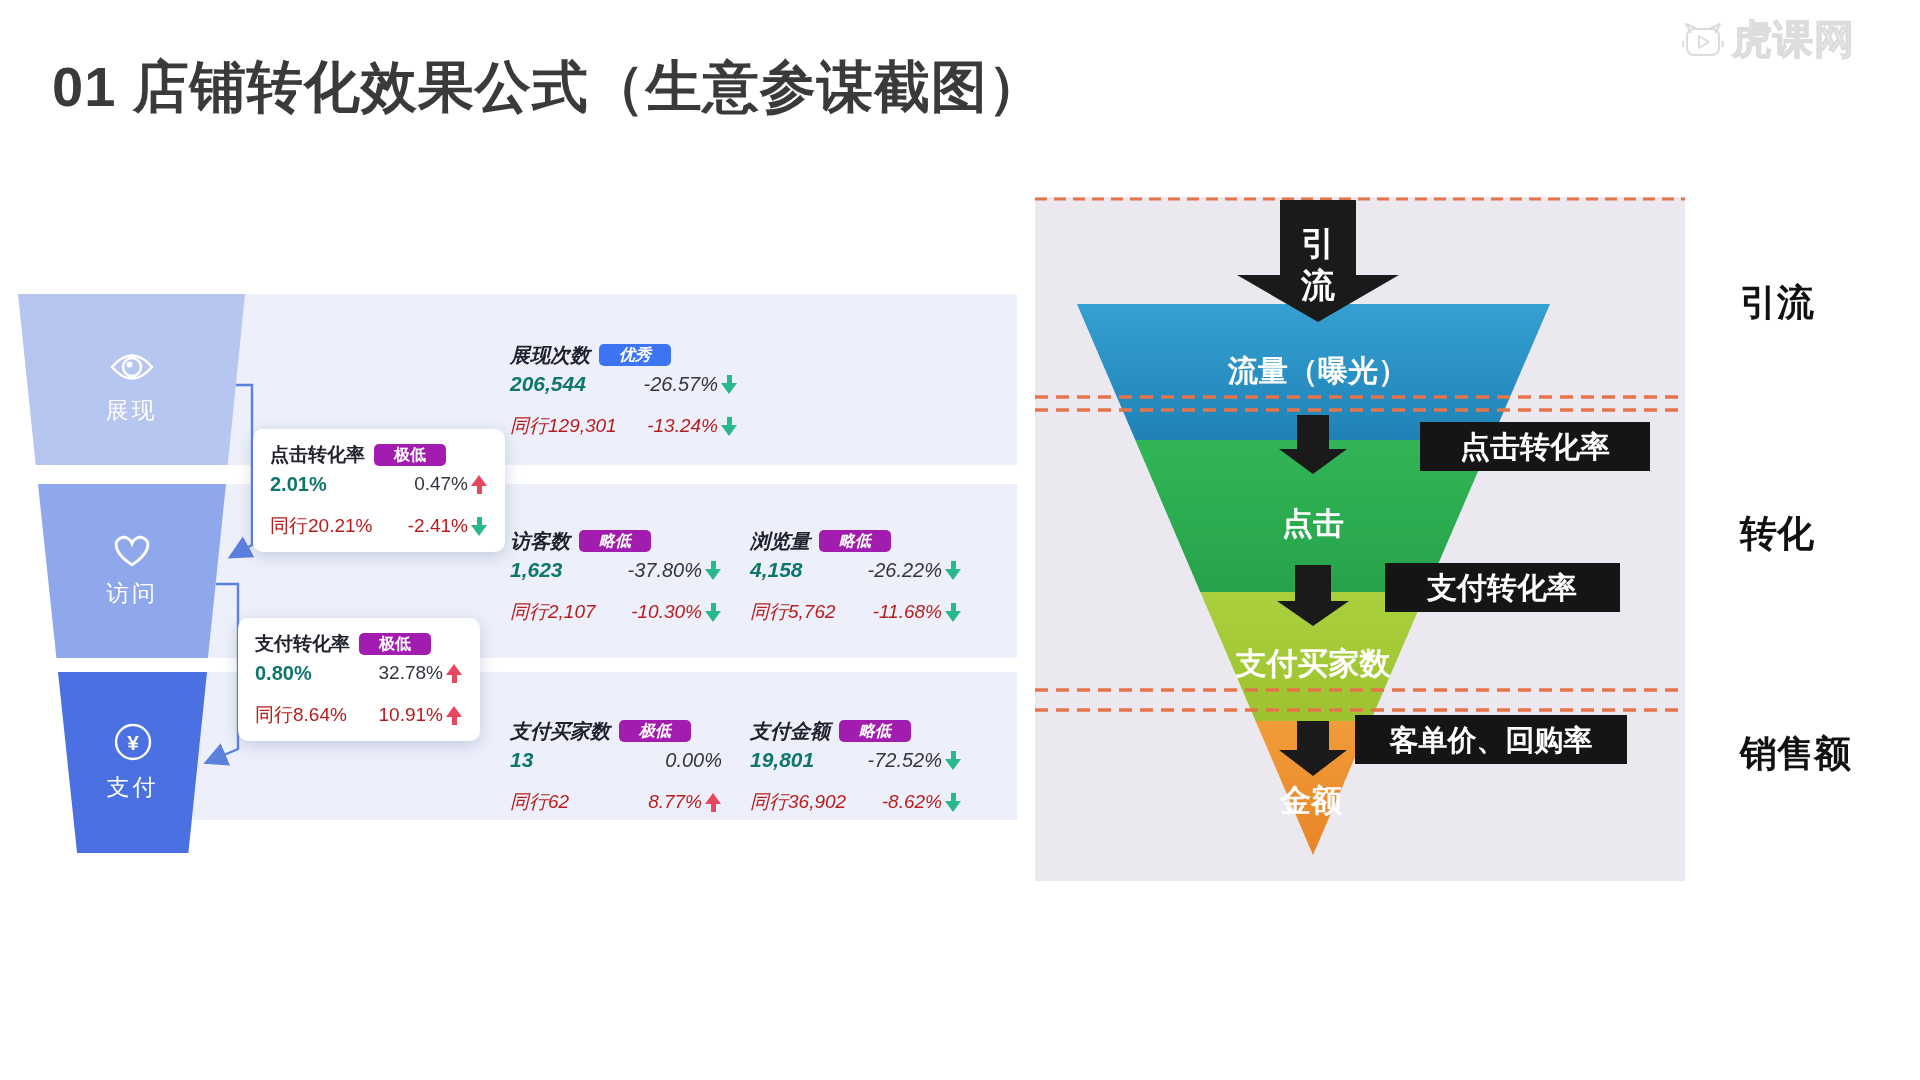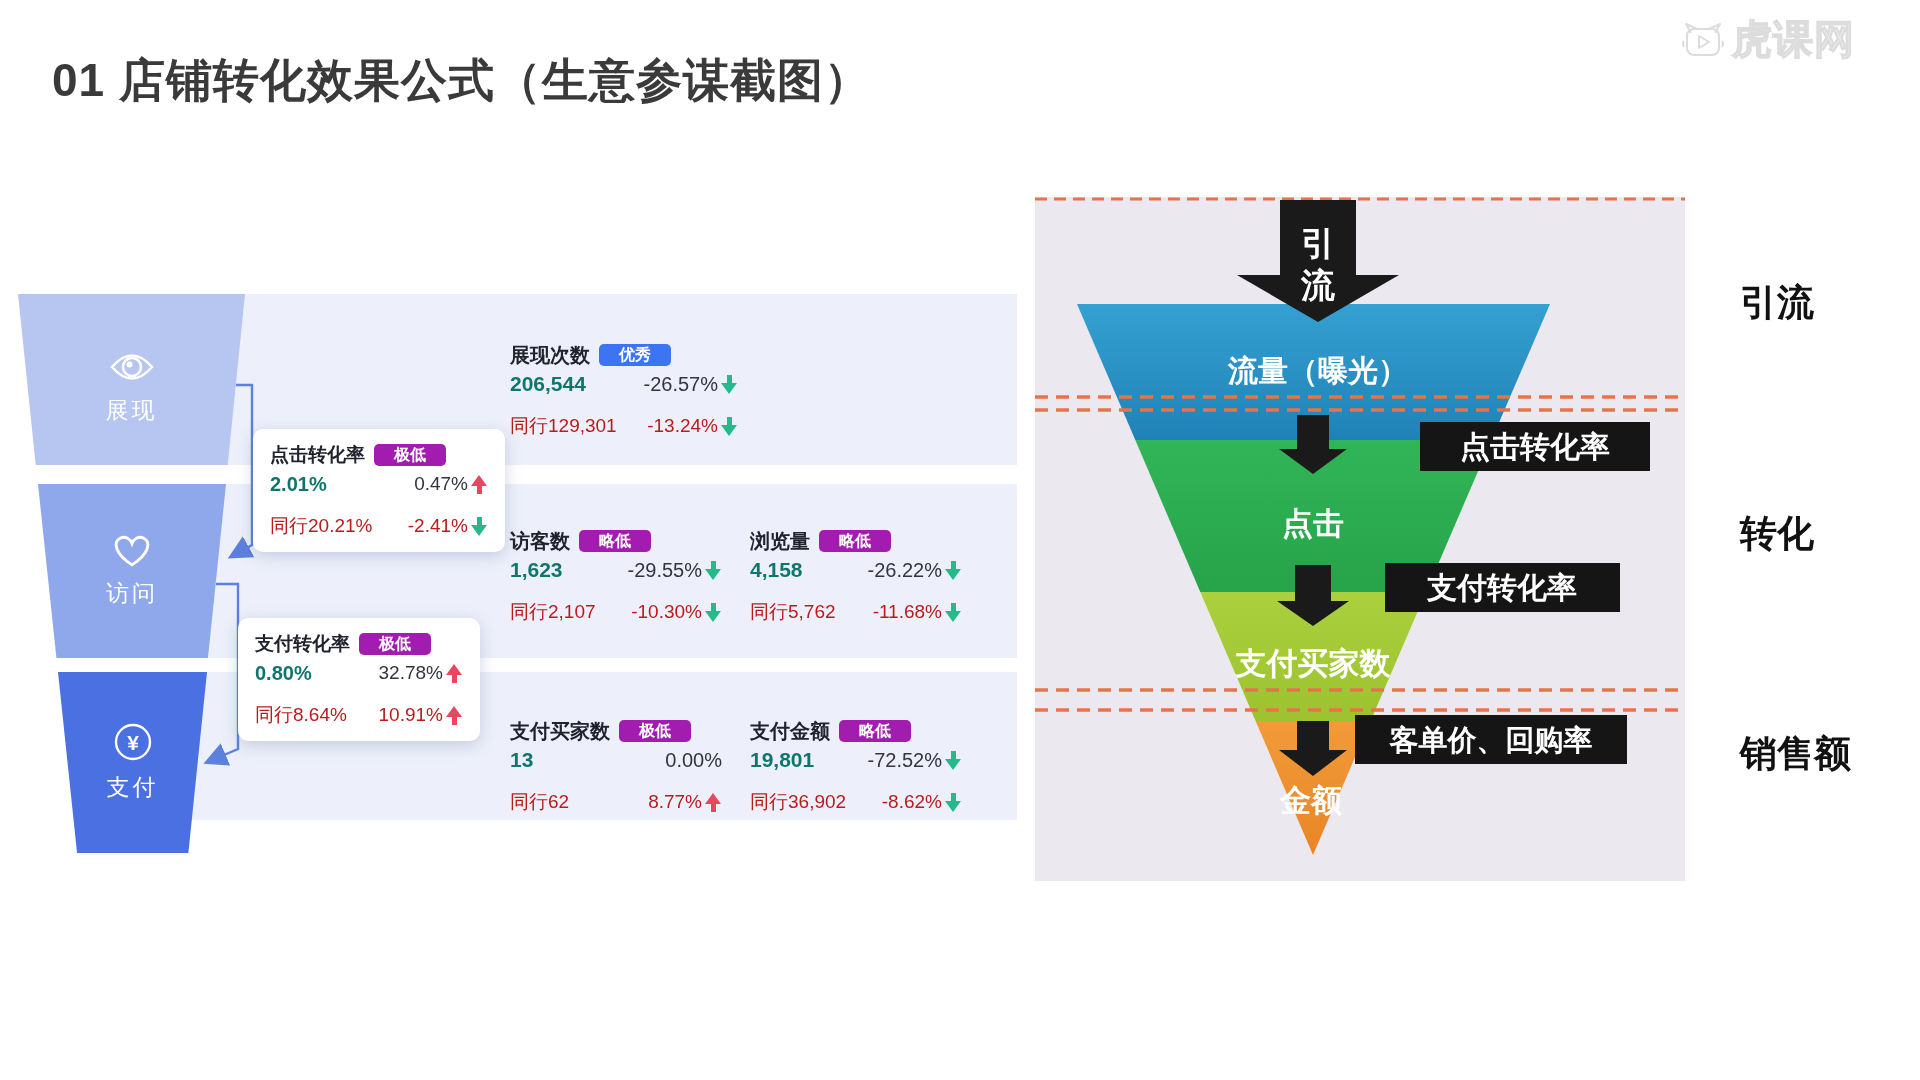--- a/index.html
+++ b/index.html
@@ -1,20 +1,20 @@
 <!DOCTYPE html>
 <html><head>
 <meta charset="utf-8">
 <style>
   html,body{margin:0;padding:0;background:#ffffff;}
   .slide{position:relative;width:1920px;height:1080px;background:#ffffff;overflow:hidden;
          font-family:"Liberation Sans",sans-serif;}
 
   
-  .title{position:absolute;left:52px;top:50px;margin:0;font-size:46px;font-weight:800;
+  .title{position:absolute;left:52px;top:50px;margin:0;font-size:56px;font-weight:800;
          color:#3a3a3a;letter-spacing:1px;}
 
   
   .watermark{position:absolute;left:1682px;top:12px;display:flex;align-items:center;gap:8px;}
   .wm-text{font-size:40px;font-weight:700;color:#fbfbfb;-webkit-text-stroke:1.3px #dcdcdc;letter-spacing:1px;}
 
   
   .band{position:absolute;left:185px;width:832px;background:#edf0fa;z-index:1;}
   .b1{top:294px;height:171px;}
   .b2{top:484px;height:174px;}
@@ -28,21 +28,21 @@
   .s2{left:38px;top:484px;width:188px;height:174px;background:#8fa8ec;
       clip-path:polygon(0 0,100% 0,90.4% 100%,9.8% 100%);}
   .s3{left:58px;top:672px;width:149px;height:181px;background:#4a70e2;
       clip-path:polygon(0 0,100% 0,87.5% 100%,12.8% 100%);}
   .stage-label{color:#ffffff;font-size:23px;letter-spacing:3px;}
 
   
   .brackets{position:absolute;left:0;top:0;z-index:3;pointer-events:none;}
 
   
-  .metric{position:absolute;z-index:3;width:228px;}
+  .metric{position:absolute;z-index:3;width:228px;font-style:italic;}
   .metric.narrow{width:212px;}
   .m-head{display:flex;align-items:center;font-size:20px;font-weight:600;color:#20222e;line-height:22px;}
   .badge{display:inline-block;margin-left:9px;padding:2px 20px 3px;border-radius:5px;
          color:#ffffff;font-size:16px;font-weight:700;line-height:17px;}
   .badge.good{background:#3d74f4;}
   .badge.low{background:#a21caf;}
   .m-row{display:flex;justify-content:space-between;align-items:center;margin-top:7px;
          font-size:20px;color:#33343e;line-height:22px;}
   .m-value{font-weight:700;font-size:21px;color:#0f766e;}
   .m-row.peer{font-size:19px;color:#b91c1c;margin-top:20px;}
@@ -156,21 +156,21 @@
   </div>
 
   <div class="metric narrow" style="left:510px;top:530px;">
     <div class="m-head">
       <span>访客数</span>
       <span class="badge low">略低</span>
     </div>
     <div class="m-row">
       <span class="m-value">1,623</span>
       <span class="m-change">
-          <span>-29.55%</span>
+          <span>-37.80%</span>
           <i class="ar down green"></i>
         </span>
     </div>
     <div class="m-row peer">
       <span>同行2,107</span>
       <span class="m-change">
           <span>-10.30%</span>
           <i class="ar down green"></i>
         </span>
     </div>

